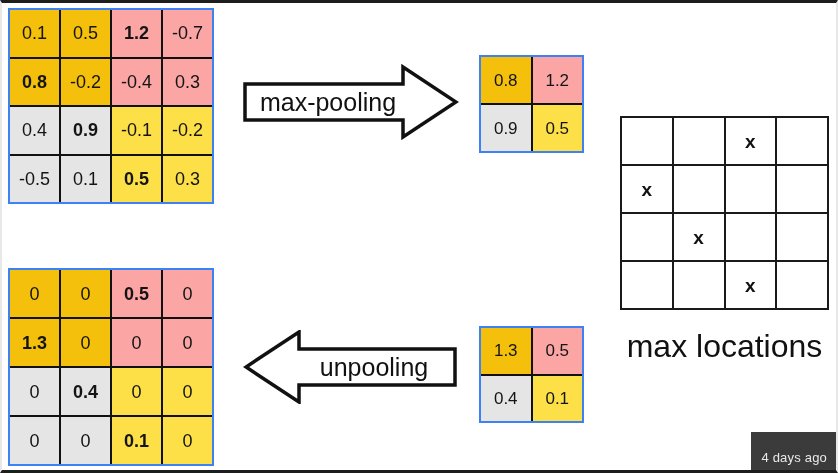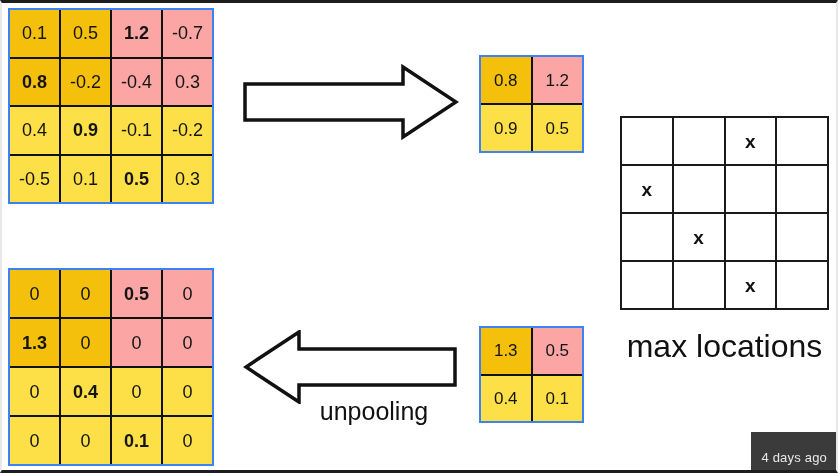--- a/index.html
+++ b/index.html
@@ -68,21 +68,21 @@
   .gridloc .cell {
     background: #ffffff;
     font-size: 19px;
     font-weight: bold;
     color: #121212;
   }
 
   
   .c-yellow { background: #f4c00c; }
   .c-blue   { background: #fca5a5; }
-  .c-green  { background: #fde047; }
+  .c-green  { background: #e5e5e5; }
   .c-red    { background: #fde047; }
   .c-white  { background: #ffffff; }
 
   
   #grid-input   { left: 6px;   top: 5px;   width: 206px; height: 196px; }
   #grid-pooled  { left: 477px; top: 52px;  width: 105px; height: 98px;  }
   #grid-unpooled{ left: 6px;   top: 265px; width: 206px; height: 198px; }
   #grid-small-u { left: 477px; top: 323px; width: 105px; height: 97px;  }
   #grid-maxloc  { left: 618px; top: 113px; width: 209px; height: 194px; }
 
@@ -98,21 +98,21 @@
     transform: translateY(-50%);
     text-align: center;
     font-size: 25px;
     color: #111111;
     font-family: "Liberation Sans", sans-serif;
     pointer-events: none;
   }
   #arrow-pool   { left: 241px; top: 61px;  width: 216px; height: 76px; }
   #arrow-pool .arrow-label { padding-right: 46px; }
   #arrow-unpool { left: 241px; top: 327px; width: 214px; height: 74px; }
-  #arrow-unpool .arrow-label { padding-left: 48px; margin-top: 44px; }
+  #arrow-unpool .arrow-label { padding-left: 48px; }
 
   
   #maxloc-caption {
     position: absolute;
     left: 618px;
     top: 325px;
     width: 209px;
     text-align: center;
     font-size: 32px;
     color: #111111;
@@ -152,20 +152,21 @@
       <div class="cell c-green">-0.5</div>
       <div class="cell c-green">0.1</div>
       <div class="cell c-red bold">0.5</div>
       <div class="cell c-red">0.3</div>
     </div>
 
   <div class="arrow-wrap" id="arrow-pool">
     <svg width="216" height="76" viewBox="0 0 216 76">
       <polygon points="2,20 160,20 160,3 213,38 160,73 160,56 2,56" fill="#ffffff" stroke="#111111" stroke-width="3.5" stroke-linejoin="miter"></polygon>
     </svg>
+    <div class="arrow-label">max-pooling</div>
   </div>
 
   <div class="grid grid2" id="grid-pooled">
       <div class="cell c-yellow">0.8</div>
       <div class="cell c-blue">1.2</div>
       <div class="cell c-green">0.9</div>
       <div class="cell c-red">0.5</div>
     </div>
 
   <div class="grid gridloc" id="grid-maxloc">

